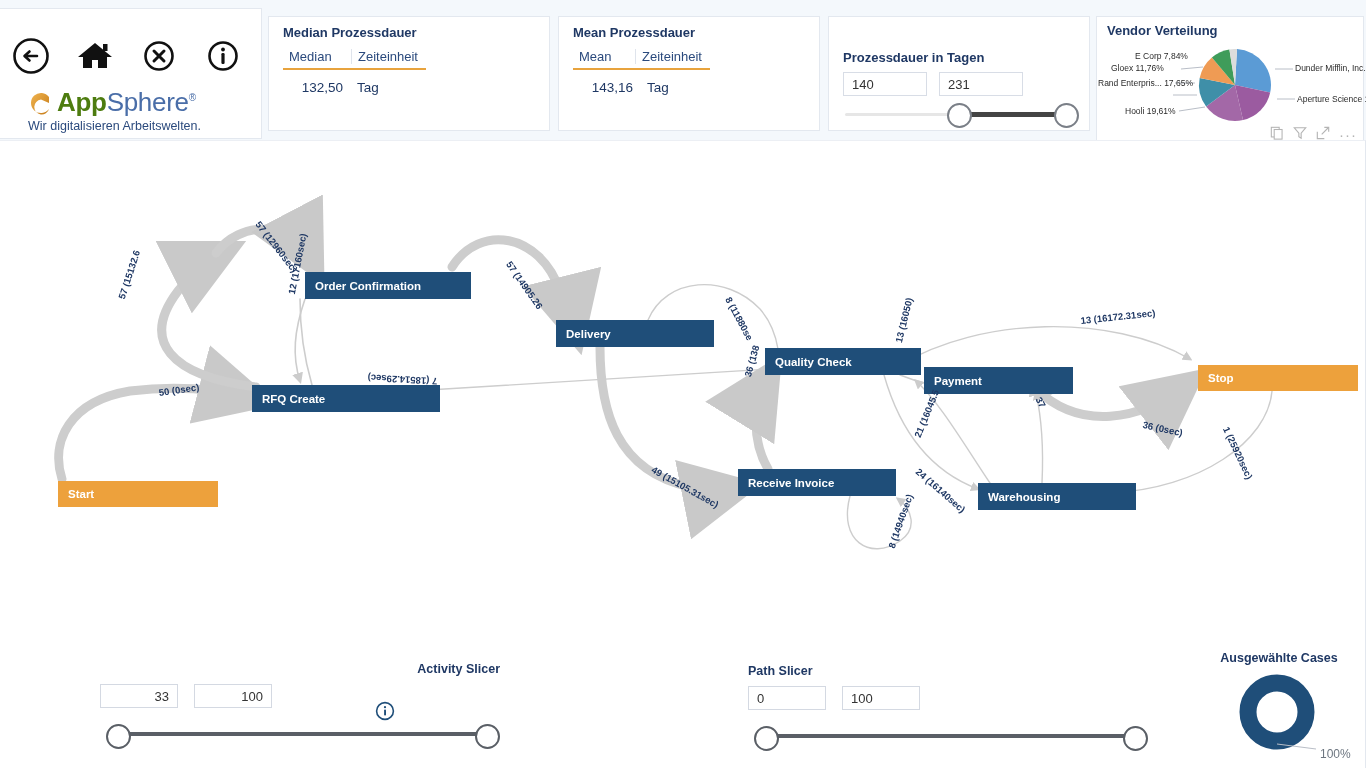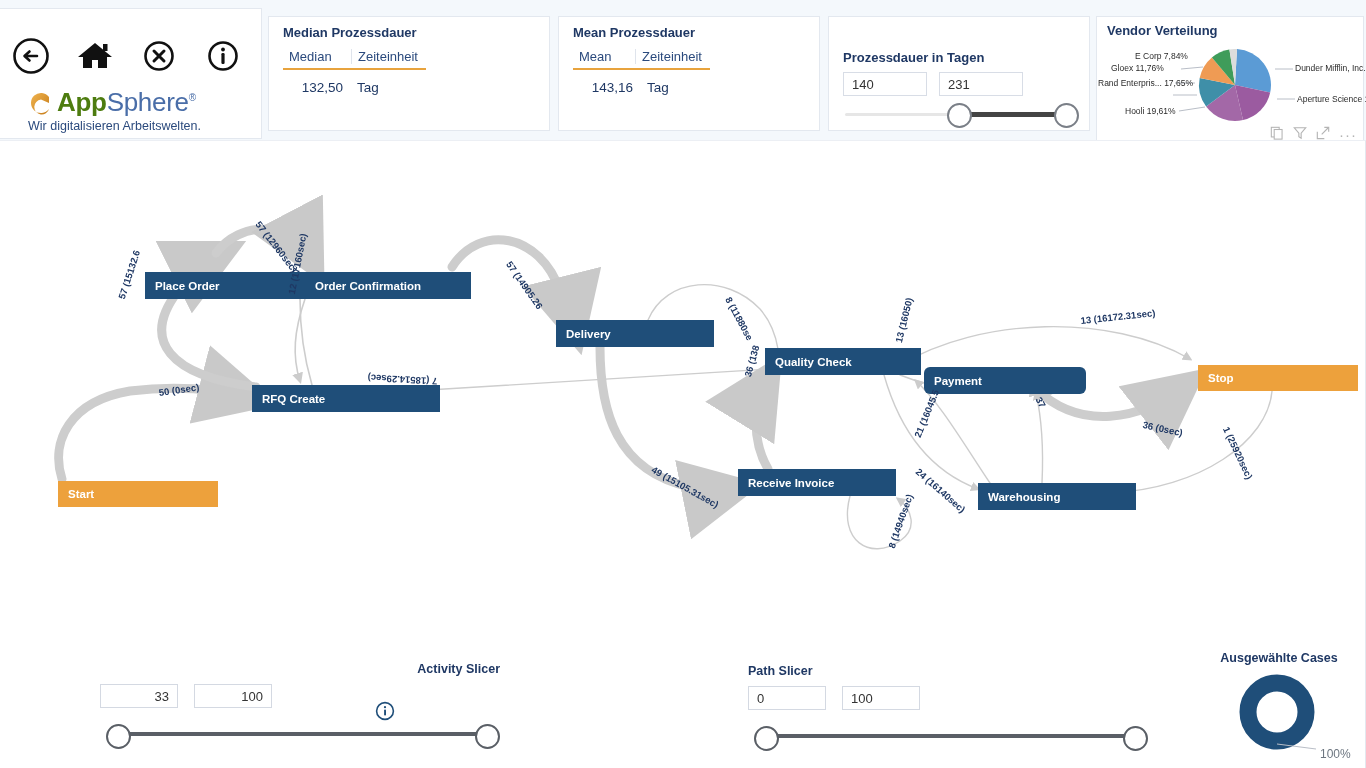--- a/index.html
+++ b/index.html
@@ -293,36 +293,33 @@
 
           <path d="M1272 250 C 1268 300 1200 348 1110 352 C 1082 353 1062 352 1048 350" stroke-width="1.4"></path>
 
           <path d="M1042 342 C 1044 300 1040 270 1036 252" stroke-width="1.4" marker-end="url(#ahs)"></path>
         </g>
       </svg>
 
       <div class="node n-term" style="left:58px;top:340px;width:160px;height:26px;">
         <span class="node-label">Start</span>
       </div>
-      <div class="node n-act" style="left:145px;top:131px;width:160px;height:27px;">
-        <span class="node-label">Place Order</span>
-      </div>
       <div class="node n-act" style="left:305px;top:131px;width:166px;height:27px;">
         <span class="node-label">Order Confirmation</span>
       </div>
       <div class="node n-act" style="left:252px;top:244px;width:188px;height:27px;">
         <span class="node-label">RFQ Create</span>
       </div>
       <div class="node n-act" style="left:556px;top:179px;width:158px;height:27px;">
         <span class="node-label">Delivery</span>
       </div>
       <div class="node n-act" style="left:765px;top:207px;width:156px;height:27px;">
         <span class="node-label">Quality Check</span>
       </div>
-      <div class="node n-act" style="left:924px;top:226px;width:162px;height:27px;border-radius:6px;">
+      <div class="node n-act" style="left:924px;top:226px;width:149px;height:27px;">
         <span class="node-label">Payment</span>
       </div>
       <div class="node n-act" style="left:738px;top:328px;width:158px;height:27px;">
         <span class="node-label">Receive Invoice</span>
       </div>
       <div class="node n-act" style="left:978px;top:342px;width:158px;height:27px;">
         <span class="node-label">Warehousing</span>
       </div>
       <div class="node n-term" style="left:1198px;top:224px;width:160px;height:26px;">
         <span class="node-label">Stop</span>

